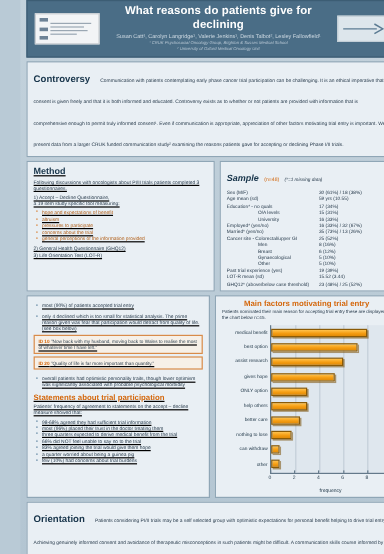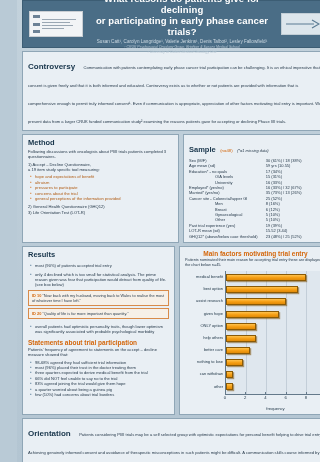--- a/index.html
+++ b/index.html
@@ -68,39 +68,39 @@
     display:inline;
   }
   .panel-title.orange { color:#d4670c; font-size:6.5px; display:block; margin-bottom:1px;}
   .body-text {
     font-size:4.1px; line-height:5.2px; color:#26394a; text-align:justify;
   }
   .body-text.inline { display:inline; }
 
   .row { display:flex; gap:4px; margin-top:3px; }
   .col { display:flex; flex-direction:column; }
-  .col-left { width:157px; }
+  .col-left { width:157px;text-decoration:underline; }
   .col-right { flex:1; }
 
   
   .sec-head { font-size:7.5px; font-weight:bold; color:#17344a; margin-bottom:2px; }
   .sub-note { font-size:4.1px; line-height:5px; color:#26394a; }
   .numlist { font-size:4.1px; line-height:5.4px; color:#26394a; margin-top:3px;}
   ul.bul { list-style:none; margin:2px 0 0 2px; }
   ul.bul li {
     font-size:4.1px; line-height:5.4px; color:#b05a10; position:relative; padding-left:5px;
   }
   ul.bul li::before {
     content:"\25CF"; position:absolute; left:0; top:0; font-size:2.6px; color:#d4670c;
   }
   ul.bul.blue li { color:#26394a; }
   ul.bul.blue li::before { color:#3d6a8c; }
 
   
-  .samp-head { font-size:7.5px; font-weight:bold; color:#17344a; display:inline;}
+  .samp-head { font-size:7.5px; font-weight:bold; color:#17344a; display:inline;font-style:italic;}
   .samp-n { font-size:4.3px; color:#d4670c; font-weight:normal; }
   .samp-note { font-size:3.9px; color:#26394a; font-style:italic; }
   table.samp { width:100%; border-collapse:collapse; margin-top:2px; }
   table.samp td { font-size:4px; line-height:5.4px; color:#26394a; padding:0; vertical-align:top;}
   table.samp td.v { text-align:left; width:44%; }
   table.samp td.k.ind { padding-left:26px; }
 
   
   .results-panel { flex:1; display:flex; flex-direction:column; }
   .quote {
@@ -155,21 +155,20 @@
       <div class="logo-lines">
           <i></i>
           <i></i>
           <i></i>
           <i></i>
         </div>
     </div>
 
     <div class="title-block">
       <div class="ptitle">What reasons do patients give for declining</div>
-      <div class="ptitle">or participating in early phase cancer trials?</div>
       <div class="authors">Susan Catt¹, Carolyn Langridge¹, Valerie Jenkins¹, Denis Talbot², Lesley Fallowfield¹</div>
       <div class="affil">¹ CRUK Psychosocial Oncology Group, Brighton &amp; Sussex Medical School</div>
       <div class="affil">² University of Oxford Medical Oncology Unit</div>
     </div>
 
     <div class="arrow-box">
       <svg viewBox="0 0 36 10">
         <line x1="1" y1="5" x2="29" y2="5" stroke="#5b7b93" stroke-width="1"></line>
         <polyline points="27,1 34,5 27,9" fill="none" stroke="#5b7b93" stroke-width="1.2"></polyline>
       </svg>
@@ -267,21 +266,20 @@
               <td class="v">23 (48%) / 25 (52%)</td>
             </tr>
           </tbody>
       </table>
     </div>
   </div>
 
   <div class="row" style="flex:1;">
 
     <div class="panel col col-left results-panel">
-      <div class="sec-head">Results</div>
       <ul class="bul blue">
         <li>most (90%) of patients accepted trial entry</li>
         <li style="margin-top:3px;">only 4 declined which is too small for statistical analysis. The prime reason given was fear that participation would detract from quality of life. (see box below)</li>
       </ul>
 
       <div class="quote">
         <span class="id">ID 10</span>
         <span>"Now back with my husband, moving back to Wales to realise the most of whatever time I have left."</span>
       </div>
       <div class="quote" style="margin-top:-1px;">

